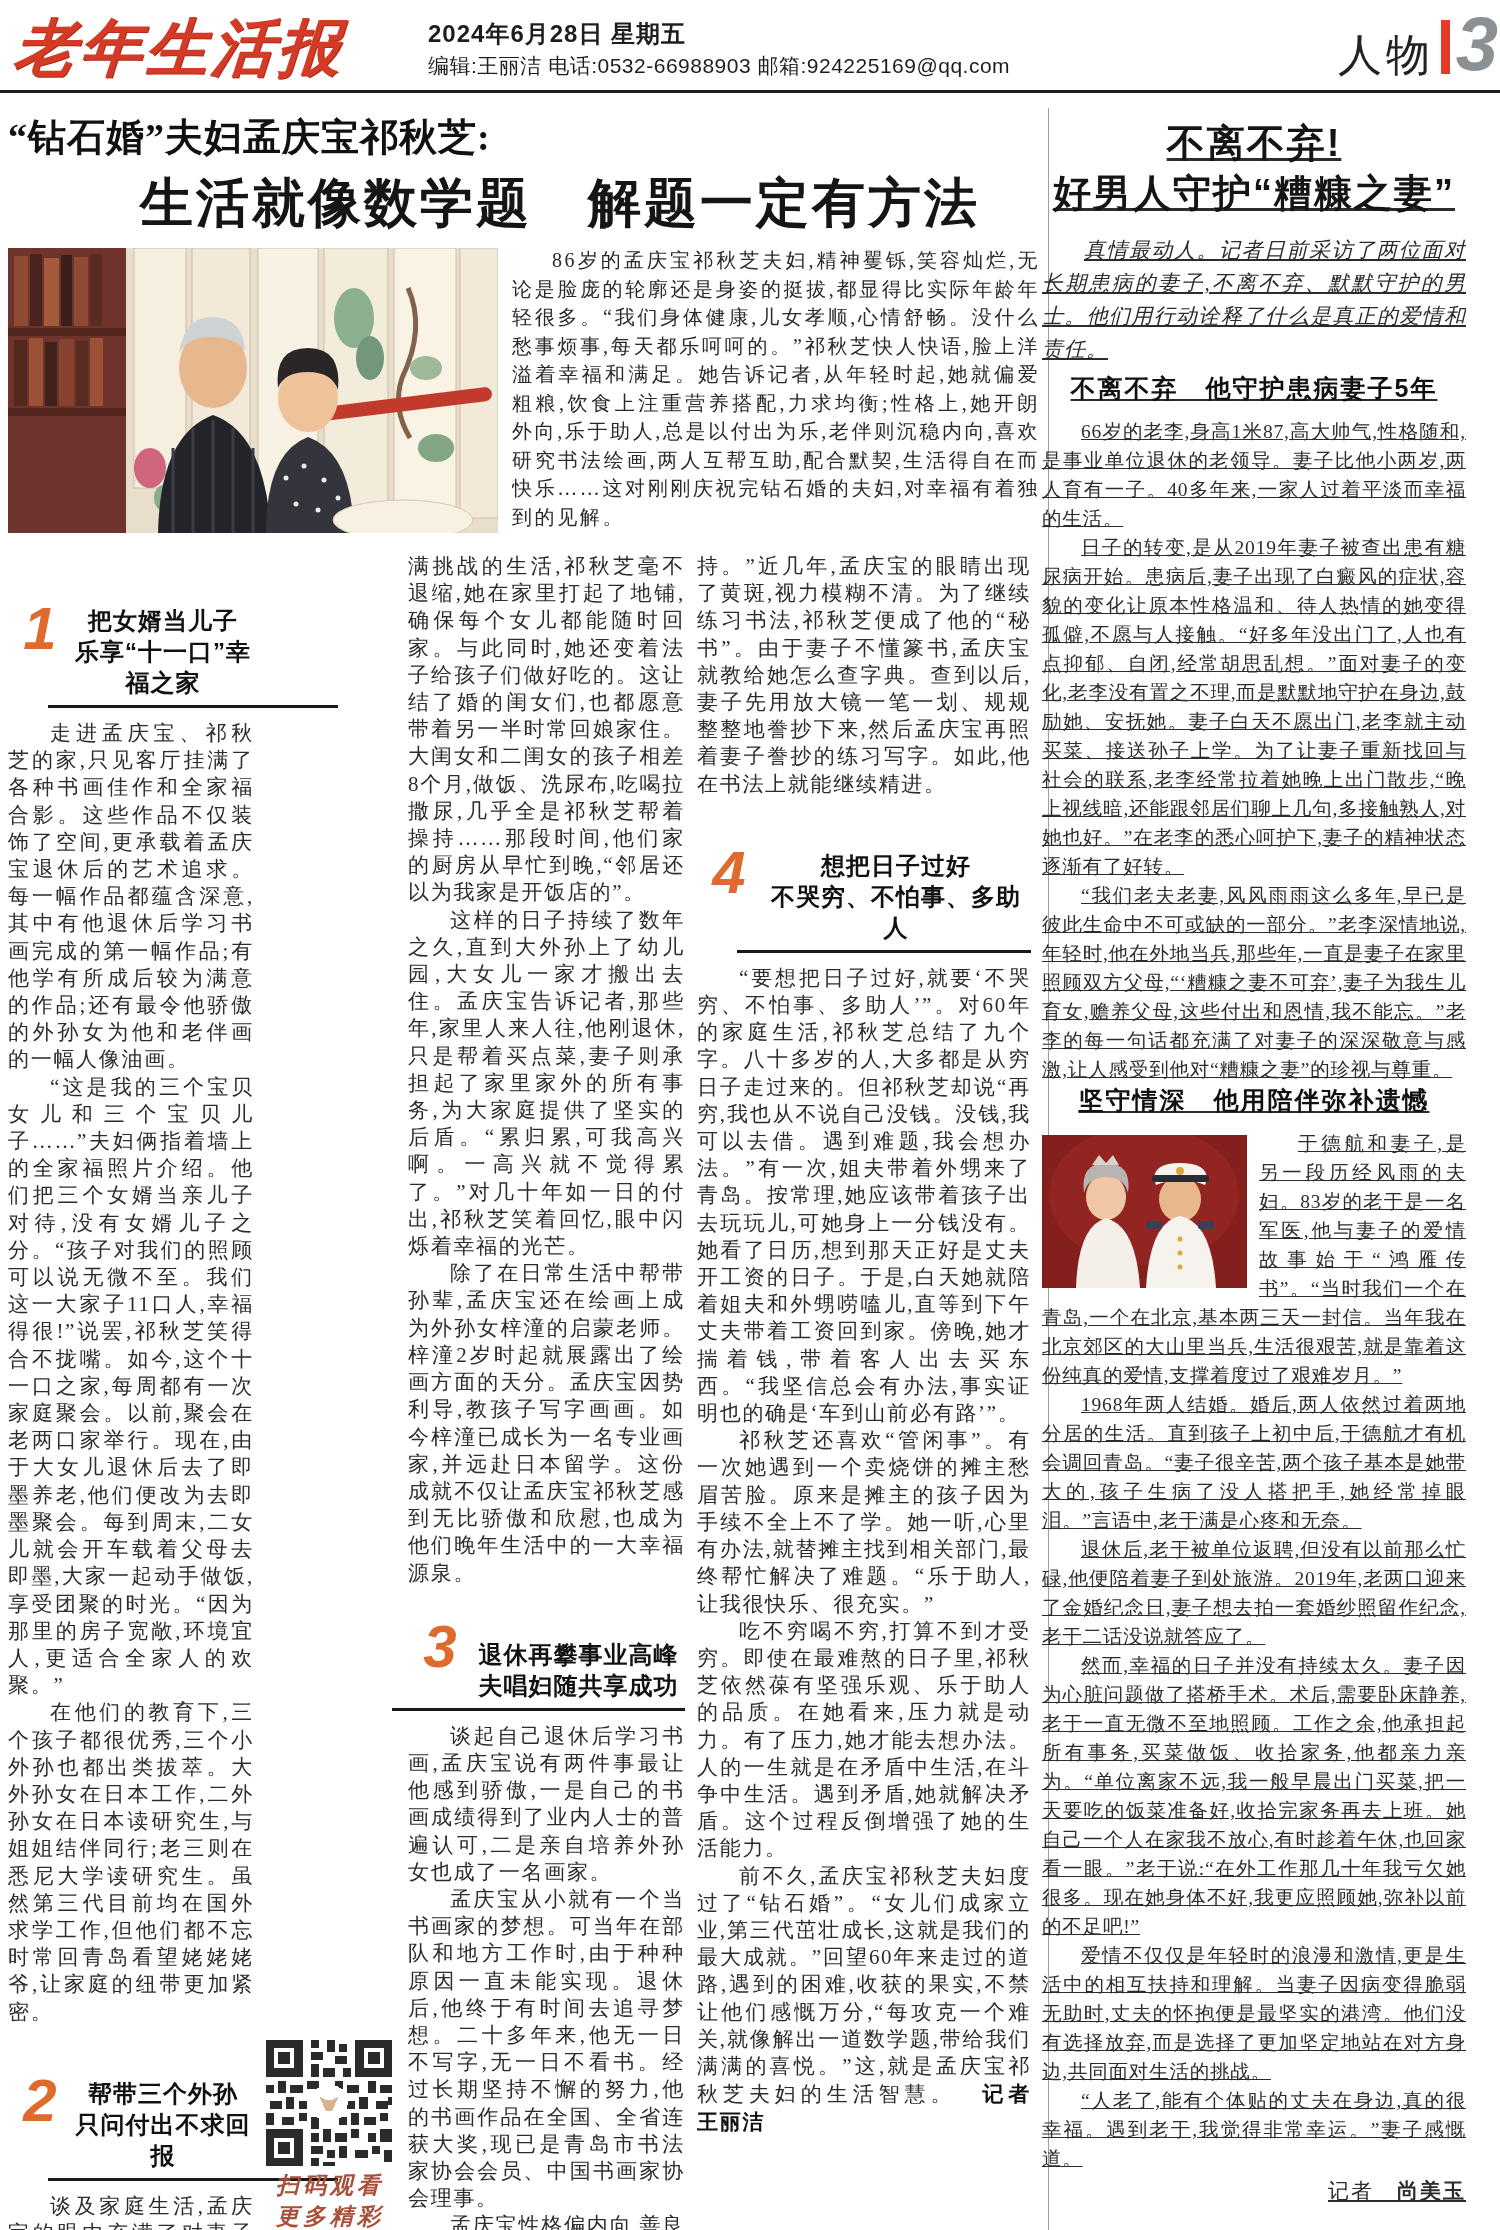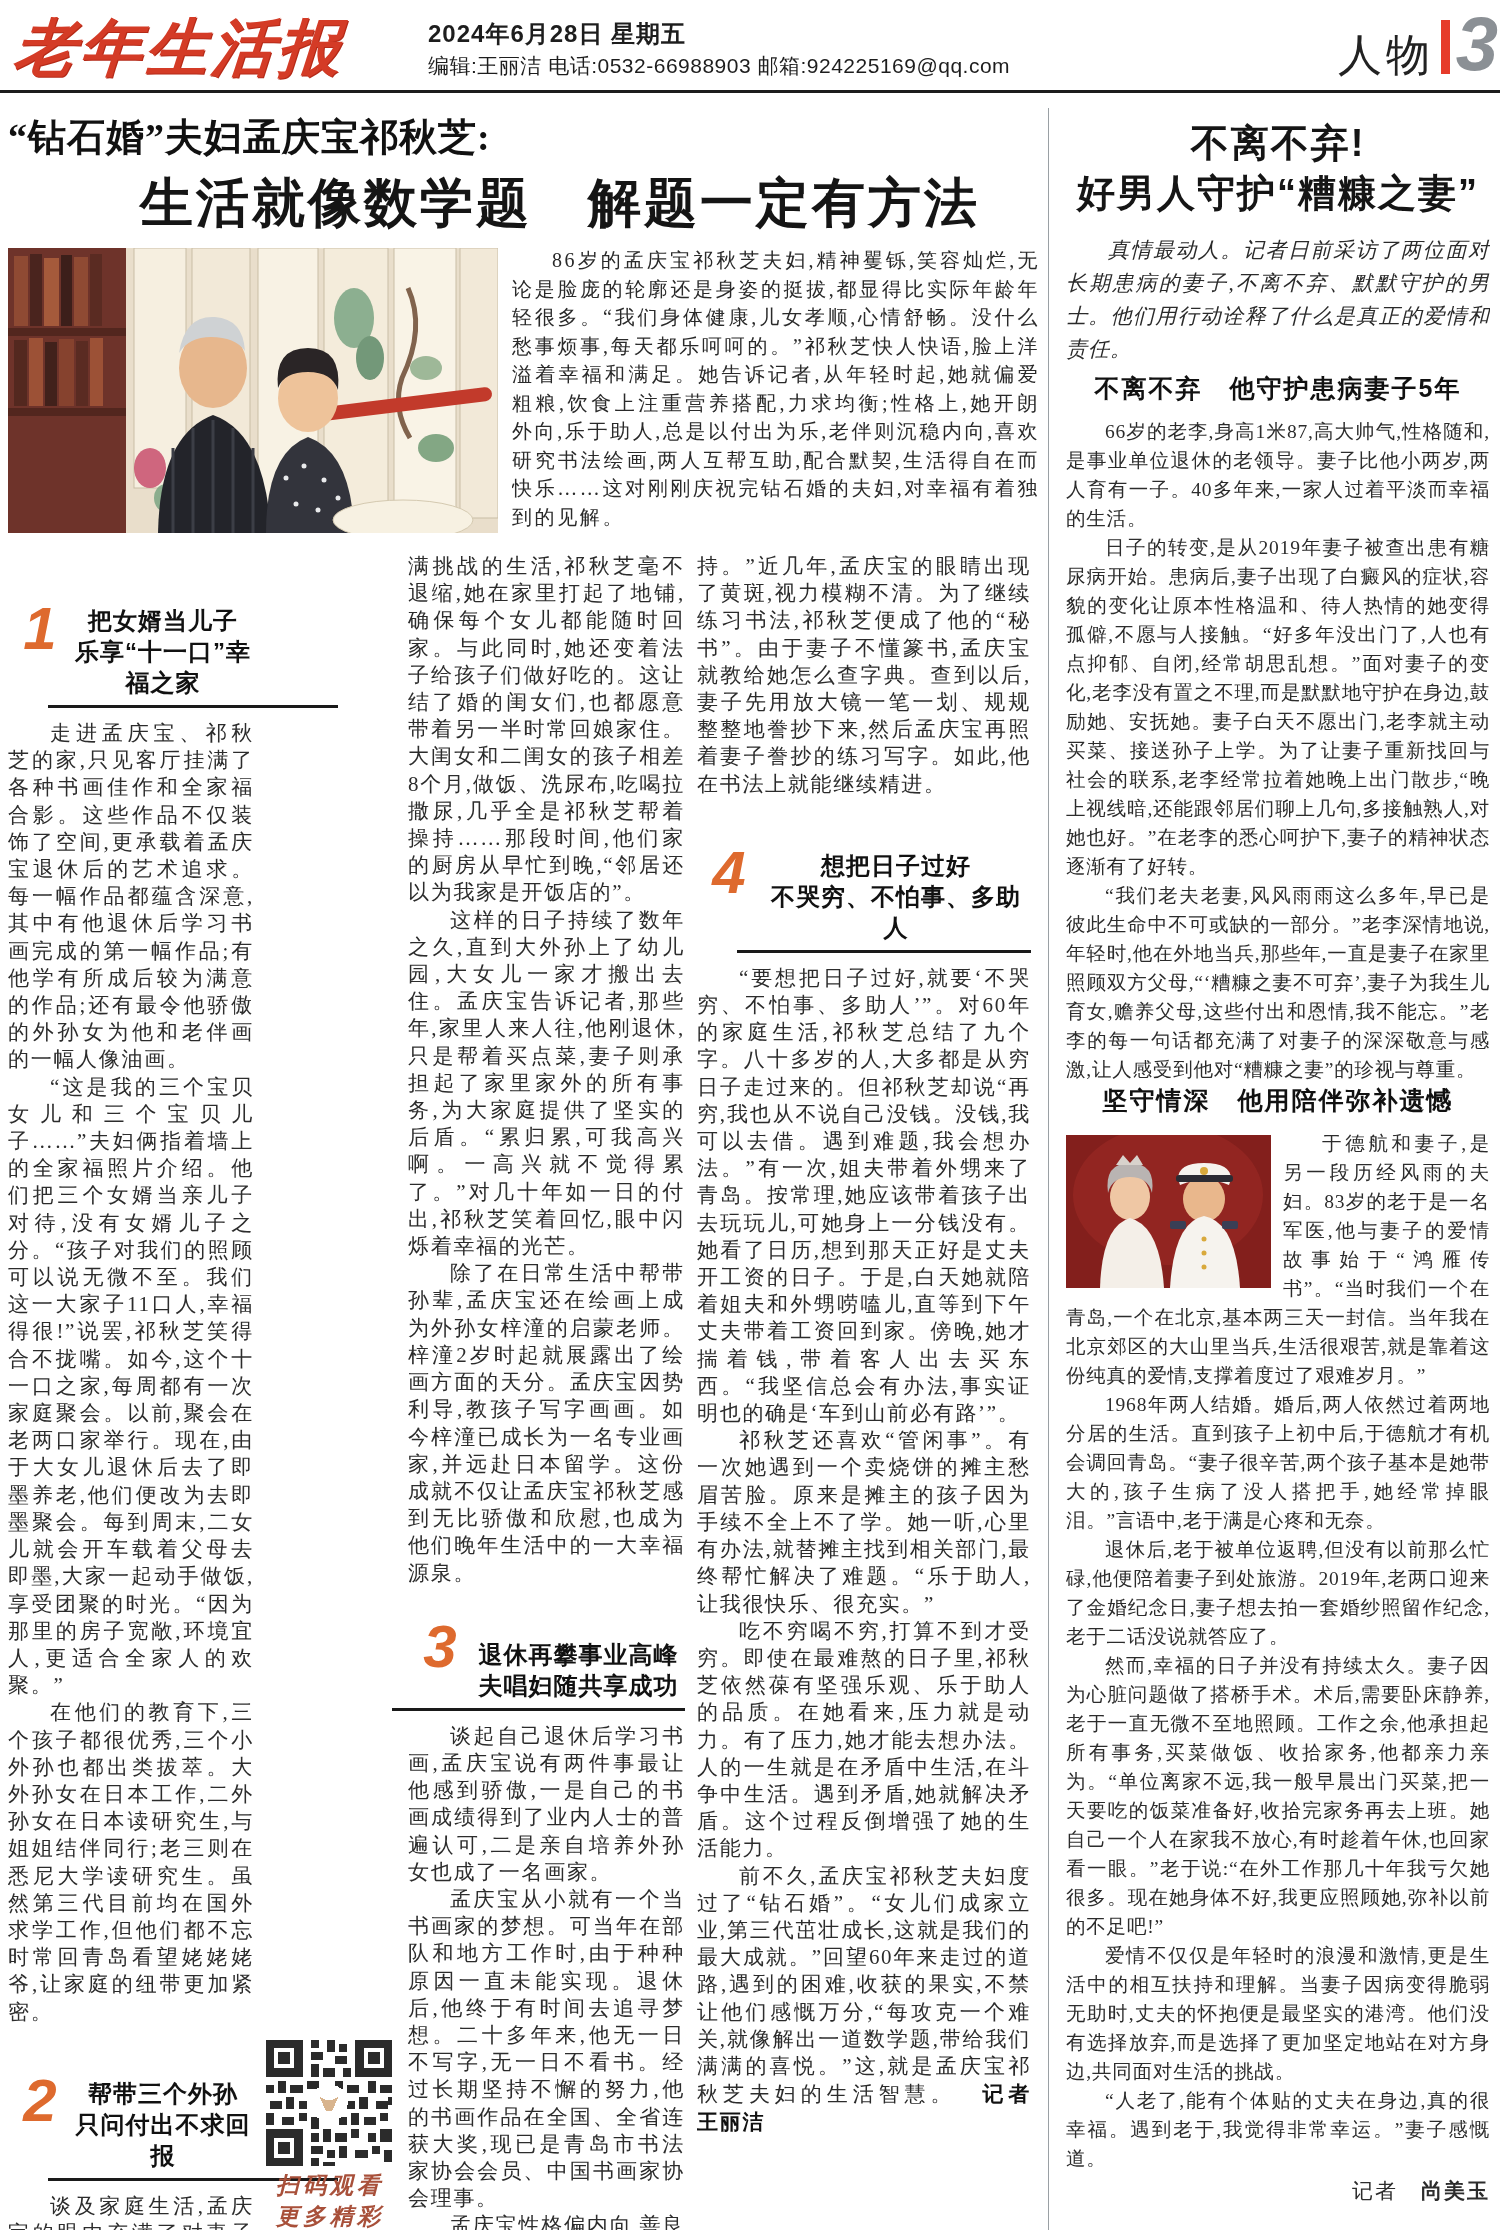--- a/index.html
+++ b/index.html
@@ -49,21 +49,21 @@
   .qr-spacer-r{float:right;width:84px;height:200px;margin-top:1478px;}
   .qr-spacer-l{float:left;width:56px;height:200px;margin-top:1478px;}
   
   .qr-block{position:absolute;left:262px;top:2036px;width:136px;text-align:center;}
   .qr-code{width:134px;height:134px;display:block;}
   .qr-cap{font-size:23px;font-weight:bold;font-style:italic;color:#a8503a;line-height:31px;letter-spacing:4px;}
   
   .inline-byline{font-family:"Liberation Sans","DejaVu Sans",sans-serif;font-weight:bold;color:#111;}
   
   .vdivider{position:absolute;left:1048px;top:108px;width:1px;height:2122px;background:#9aa0a4;}
-  .rart{position:absolute;left:1066px;top:108px;width:424px;height:2122px;overflow:hidden;text-align:justify;}
+  .rart{position:absolute;left:1042px;top:108px;width:424px;height:2122px;overflow:hidden;text-align:justify;text-decoration:underline;}
   .r-headline{text-align:center;font-family:"Liberation Sans","DejaVu Sans",sans-serif;font-weight:bold;
         font-size:38px;line-height:50px;color:#151515;letter-spacing:2px;margin:10px 0 16px 0;}
   .r-lead{font-size:21px;line-height:33px;letter-spacing:1px;text-indent:2em;color:#2a2a2a;
         font-style:italic;margin:0 0 6px 0;}
   .r-sub{text-align:center;font-family:"Liberation Sans","DejaVu Sans",sans-serif;font-weight:bold;
         font-size:25px;color:#111;letter-spacing:2px;margin:0 0 12px 0;}
   .rart .body p{margin:0;font-size:19.5px;line-height:29px;letter-spacing:.8px;text-indent:2em;color:#2c2c2c;}
   .photo2{float:left;width:205px;height:153px;margin:6px 12px 4px 0;overflow:hidden;background:#8e2320;}
   .r-byline{margin:4px 0 0 0;text-align:right;font-size:21px;letter-spacing:2px;}
   .r-byline b{font-family:"Liberation Sans","DejaVu Sans",sans-serif;}

